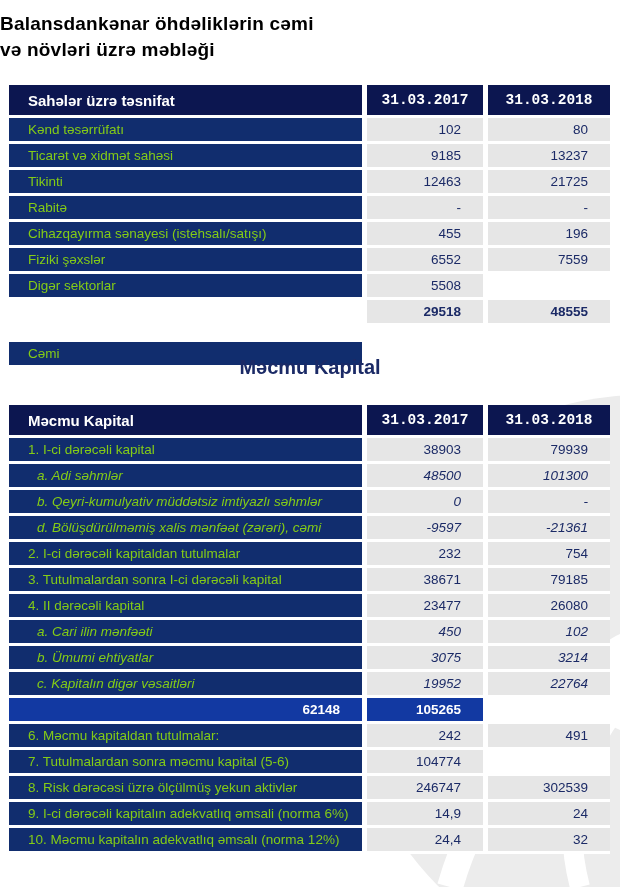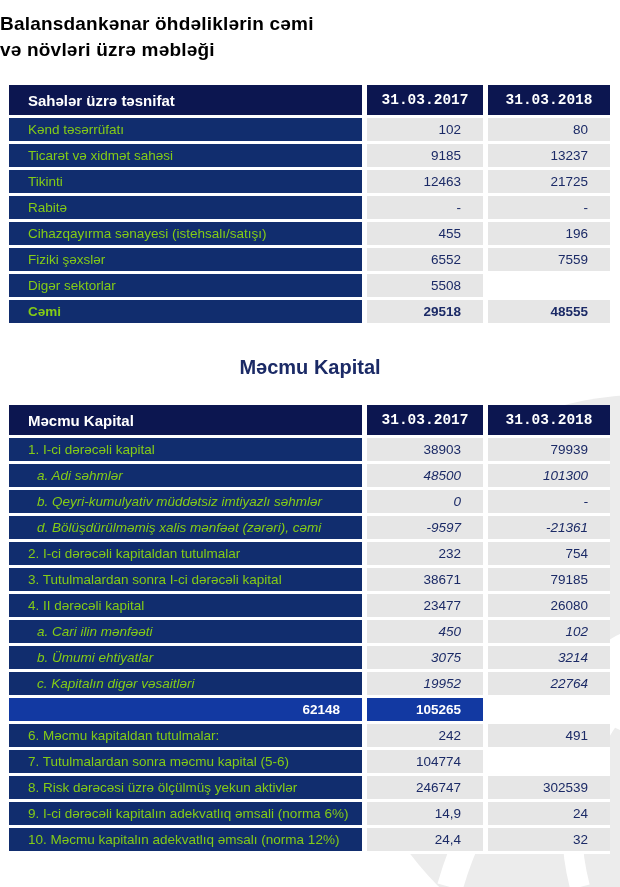--- a/index.html
+++ b/index.html
@@ -45,21 +45,21 @@
     font-size:13.5px; padding-left:19px;
   }
   .trow.body .val-cell {
     background:#e6e6e6; color:#1b2a66;
     font-size:13.5px; justify-content:flex-end; padding-right:22px;
   }
 
   .trow.body[data-variant="sub"] .label-cell { font-style:italic; padding-left:28px; }
   .trow.body[data-variant="sub"] .val-cell { font-style:italic; }
 
-  .trow.body[data-variant="total"] .label-cell { font-weight:bold; }
+  .trow.body[data-variant="total"] .label-cell { font-weight:normal;margin-top:42px; }
   .trow.body[data-variant="total"] .val-cell { font-weight:bold; }
 
   .trow.body[data-variant="highlight"] .label-cell,
   .trow.body[data-variant="highlight"] .val-cell {
     background:#1239a2; color:#ffffff; font-weight:bold;
   }
 </style>
 </head>
 <body>
 

